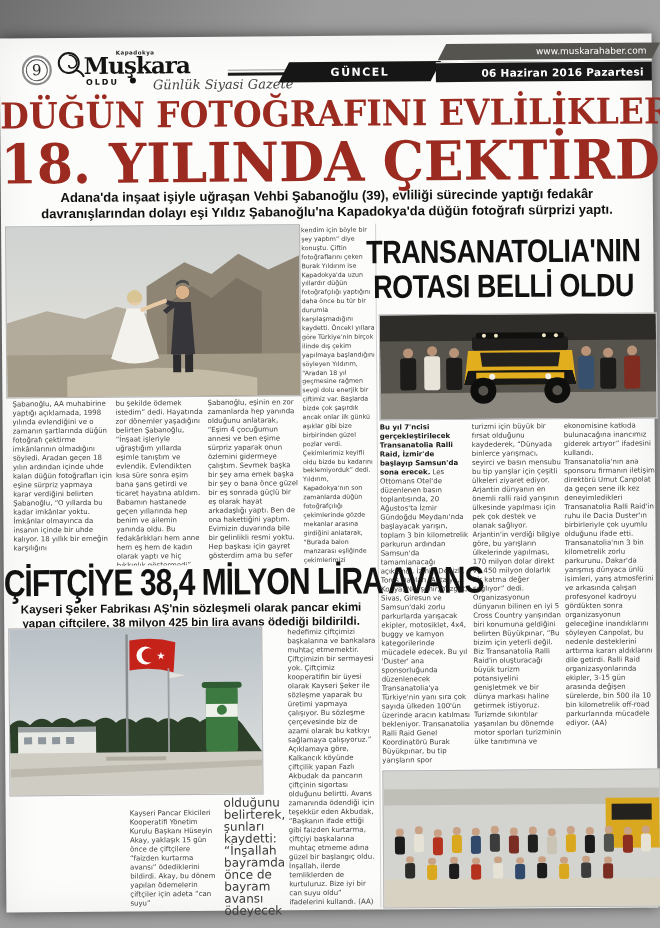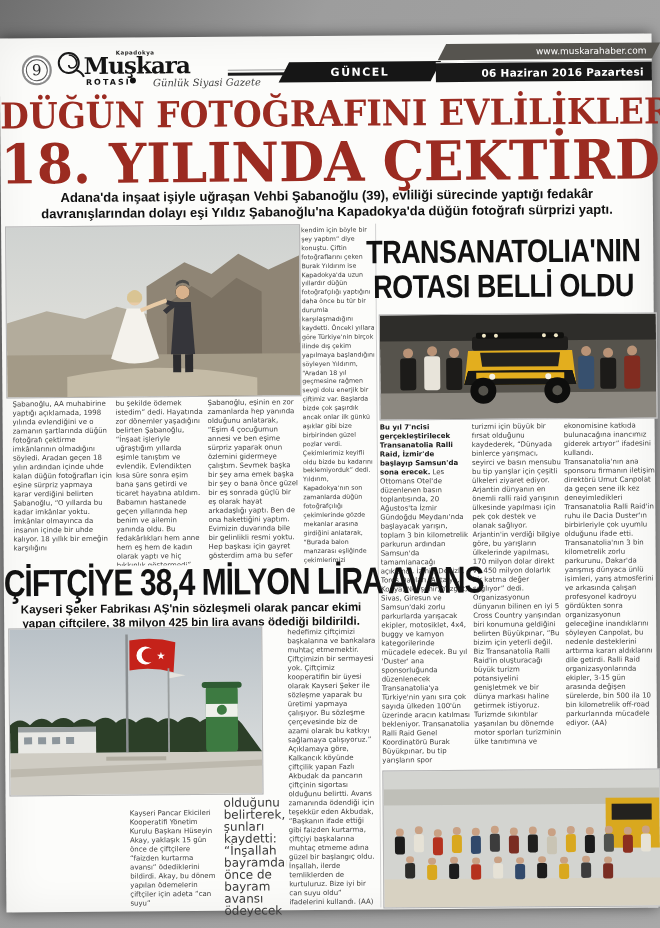--- a/index.html
+++ b/index.html
@@ -6,21 +6,21 @@
   body{width:660px;height:928px;background:linear-gradient(115deg,#6f6f6f,#9d9d9d 30%,#a8a8a8);overflow:hidden;position:relative;font-family:"DejaVu Sans",sans-serif;}
   #page{position:absolute;left:3px;top:36px;width:652px;height:874px;background:#fcfcfa;transform:rotate(-0.45deg);box-shadow:0 0 14px rgba(0,0,0,.55), inset 0 0 40px rgba(0,0,0,.06);}
   .abs{position:absolute;}
   
   .pnum{left:22px;top:17px;width:26px;height:26px;border:2px solid #8a8a8a;border-radius:50%;box-shadow:inset 0 0 0 2px #fff, inset 0 0 0 3px #555;display:flex;align-items:center;justify-content:center;font-family:"DejaVu Serif",serif;font-size:15px;color:#222;}
   .logo{left:56px;top:10px;width:175px;height:42px;}
   .logo .region{font-size:5.5px;font-weight:bold;color:#222;position:absolute;left:60px;top:2px;letter-spacing:.5px;}
   .logo .name{font-family:"DejaVu Serif",serif;font-weight:bold;font-size:23px;color:#141414;position:absolute;left:28px;top:4px;letter-spacing:-1px;}
   .logo .sub{font-size:8px;font-weight:bold;color:#141414;position:absolute;left:30px;top:30px;letter-spacing:2px;}
   .logo .dot{position:absolute;left:74px;top:30px;width:6px;height:6px;background:#111;border-radius:50%;}
-  .logo .tagline{font-family:"DejaVu Serif",serif;font-style:italic;font-size:10px;color:#444;position:absolute;left:85px;top:30px;white-space:nowrap;padding-left:12px;}
+  .logo .tagline{font-family:"DejaVu Serif",serif;font-style:italic;font-size:13px;color:#444;position:absolute;left:85px;top:30px;white-space:nowrap;padding-left:12px;}
   .logo-swirl{position:absolute;left:0;top:2px;}
   .hdr-line1{left:228px;top:33px;width:64px;height:1px;background:#999;}
   .hdr-line2{left:228px;top:36px;width:64px;height:3px;background:#1a1a1a;}
   .guncel{left:284px;top:26px;width:152px;height:20px;background:#161616;transform:skewX(-28deg);display:flex;align-items:center;justify-content:center;}
   .guncel span{transform:skewX(28deg);color:#fff;font-weight:bold;font-size:11px;letter-spacing:1.5px;font-variant:small-caps;}
   .site-bar{left:438px;top:9px;width:214px;height:16px;background:#56544f;transform:skewX(-28deg);transform-origin:bottom left;display:flex;align-items:center;justify-content:flex-end;}
   .site-bar span{transform:skewX(28deg);color:#fff;font-size:9px;padding-right:10px;}
   .date-bar{left:436px;top:27px;width:216px;height:19px;background:#191919;border-top:1.5px solid #fff;display:flex;align-items:center;justify-content:flex-end;}
   .date-bar span{color:#fff;font-size:10.5px;font-weight:bold;padding-right:8px;letter-spacing:.3px;}
   
@@ -48,21 +48,21 @@
     </div>
 
   <div class="abs logo">
     <svg class="logo-swirl" width="30" height="30" viewBox="0 0 30 30">
       <circle cx="13" cy="13" r="10" fill="none" stroke="#1a1a1a" stroke-width="2"></circle>
       <path d="M13 5 a8 8 0 0 1 8 8 a5 5 0 0 1 -5 5 a3 3 0 0 1 -3 -3" fill="none" stroke="#1a1a1a" stroke-width="1.6"></path>
       <path d="M20 20 q6 2 8 7" fill="none" stroke="#1a1a1a" stroke-width="2"></path>
     </svg>
     <span class="region">Kapadokya</span>
     <span class="name">Muşkara</span>
-    <span class="sub">ROTASI</span>
+    <span class="sub">OLDU</span>
     <span class="dot"></span>
     <span class="tagline">Günlük Siyasi Gazete</span>
   </div>
 
   <div class="abs hdr-line1"></div>
   <div class="abs hdr-line2"></div>
 
   <div class="abs guncel">
       <span>GÜNCEL</span>
     </div>

